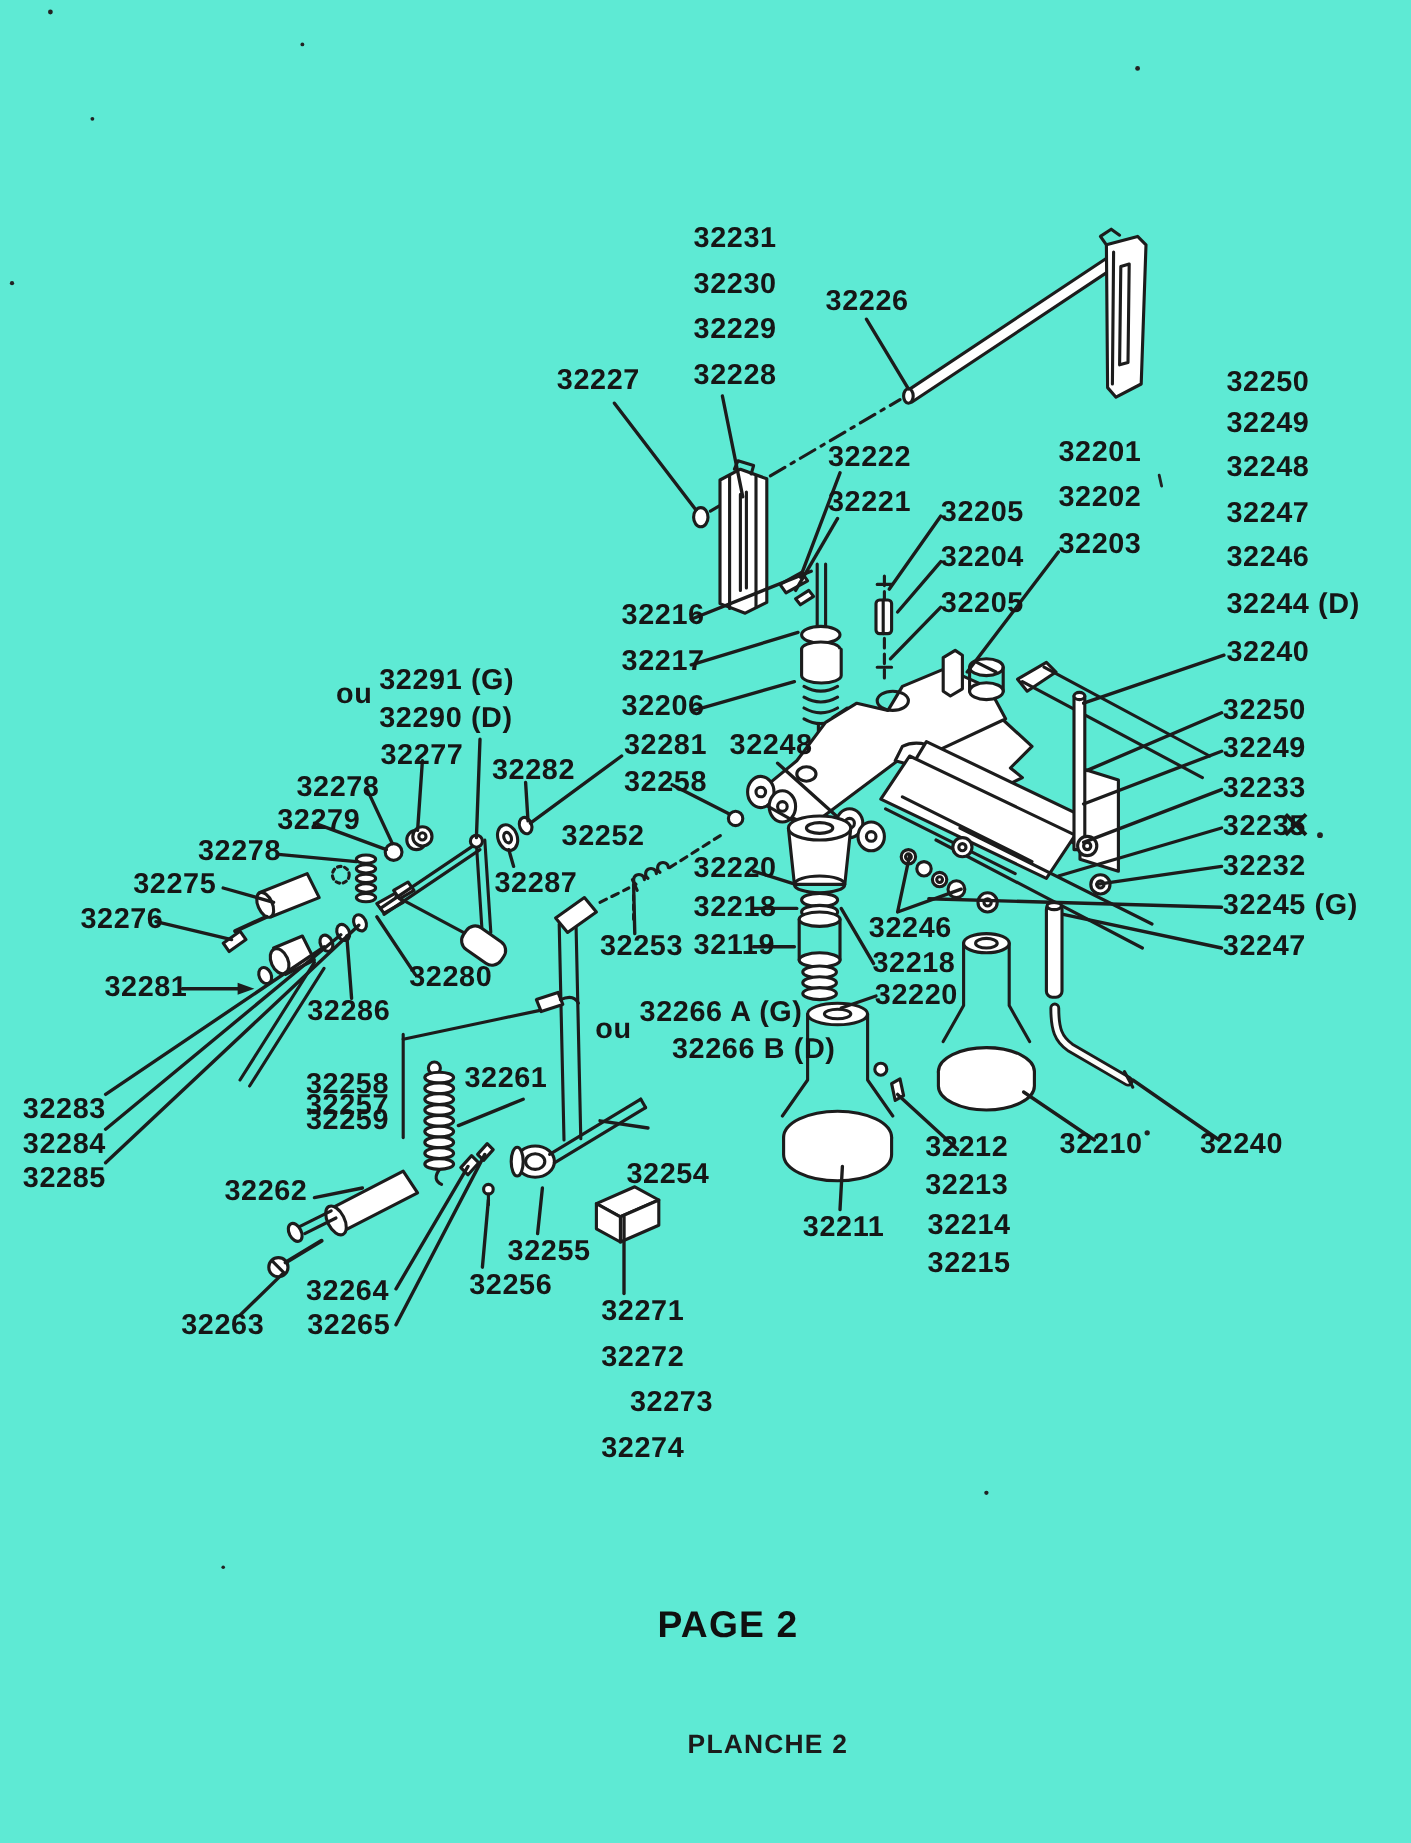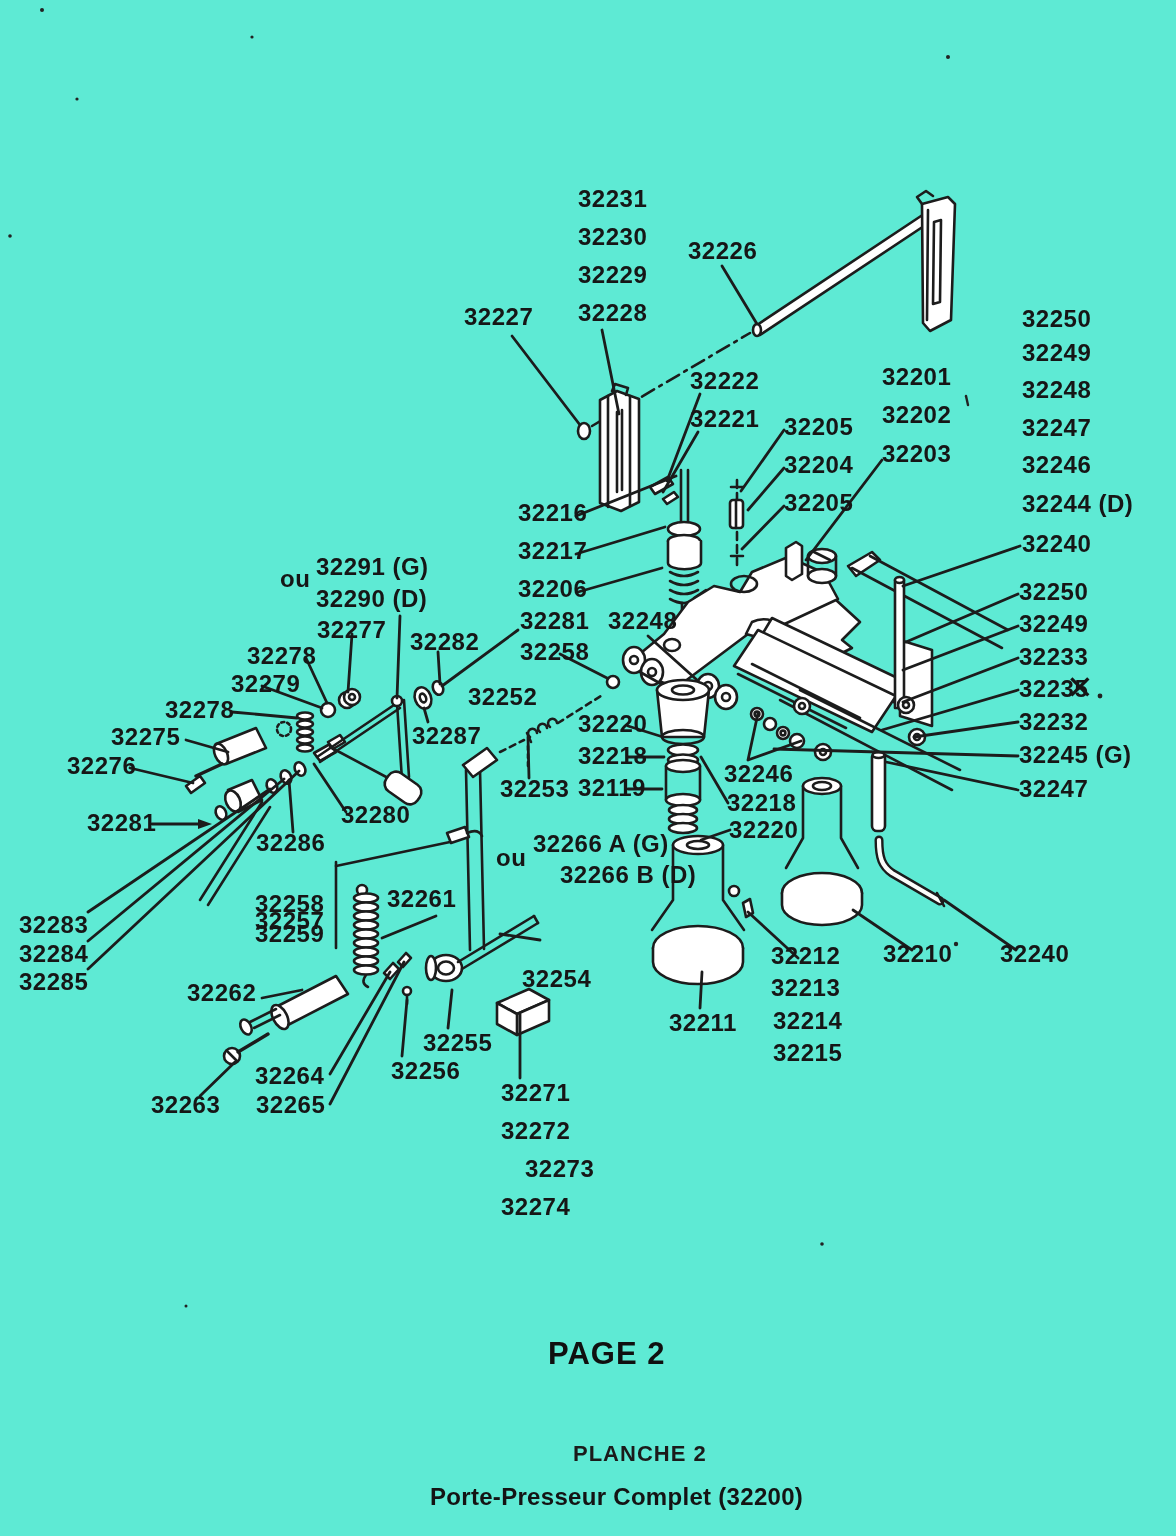--- a/index.html
+++ b/index.html
@@ -441,15 +441,14 @@
       <div class="part-label" style="left: 771px; top: 943px;">32212</div>
       <div class="part-label" style="left: 771px; top: 975px;">32213</div>
       <div class="part-label" style="left: 773px; top: 1008px;">32214</div>
       <div class="part-label" style="left: 773px; top: 1040px;">32215</div>
       <div class="part-label" style="left: 883px; top: 941px;">32210</div>
       <div class="part-label" style="left: 1000px; top: 941px;">32240</div>
     </div>
 
   <div class="footer-page">PAGE 2</div>
   <div class="footer-planche">PLANCHE 2</div>
-  <div class="footer-caption">Porte-Presseur Complet (32200)</div>
 
 </div>
 
 </body></html>

